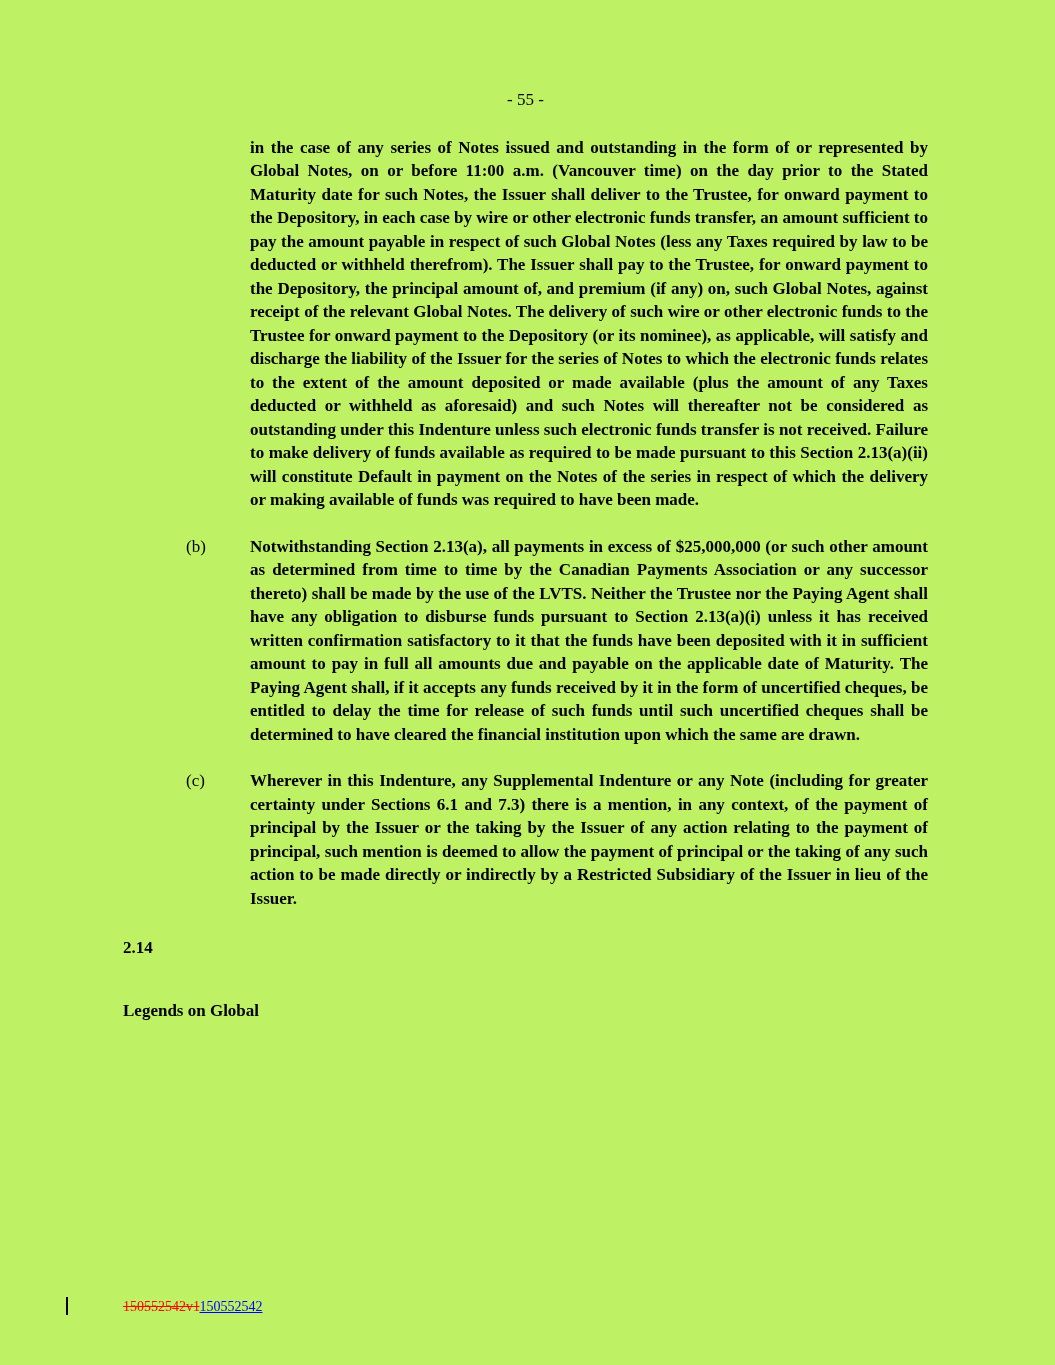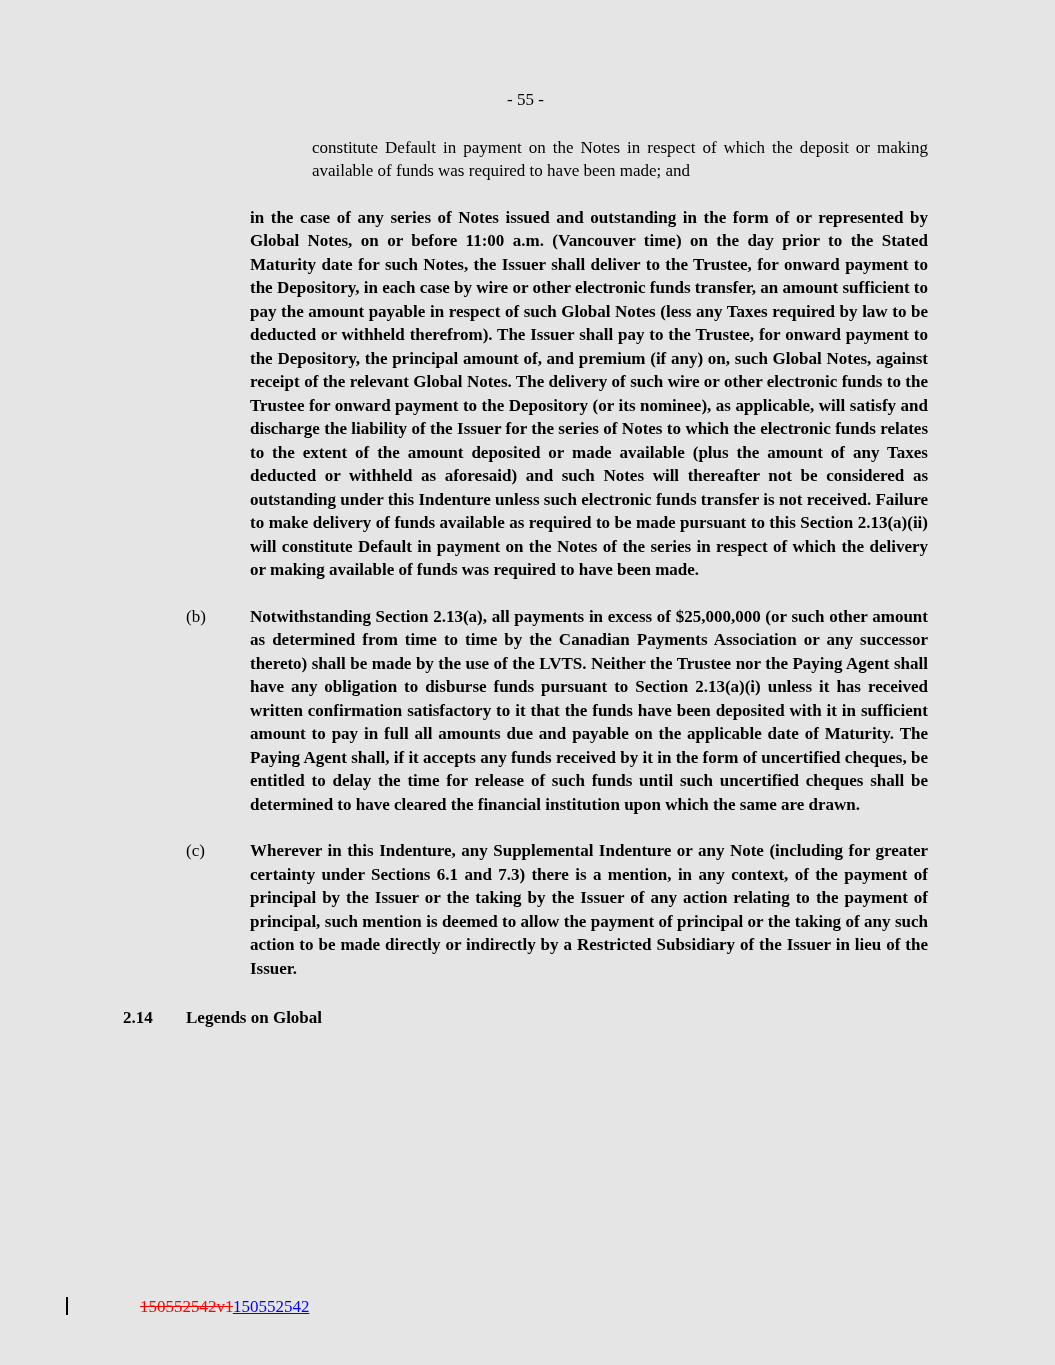--- a/index.html
+++ b/index.html
@@ -4,21 +4,21 @@
 <style>
   html, body {
     margin: 0;
     padding: 0;
     background: #ffffff;
   }
   .page {
     position: relative;
     width: 1055px;
     height: 1365px;
-    background: #e5e5e5;
+    background: #bef264;
     color: #000000;
     font-family: "Liberation Serif", serif;
     font-size: 17px;
     line-height: 23.5px;
     box-sizing: border-box;
     padding: 88px 127px 0 123px;
     overflow: hidden;
   }
   .page-number {
     text-align: center;
@@ -47,57 +47,57 @@
   .indent-1 {
     margin-left: 63px;
   }
   .indent-1 > .label {
     flex: 0 0 64px;
   }
   .heading {
     display: flex;
     font-weight: bold;
     margin-top: 26px;
+    flex-direction: column;
   }
   .heading .hnum {
     flex: 0 0 63px;
   }
   .change-bar {
     position: absolute;
     left: 66px;
     top: 1297px;
     width: 2px;
     height: 18px;
     background: #000000;
   }
   .footer-text {
     position: absolute;
-    left: 140px;
+    left: 123px;
     top: 1298px;
-    font-size: 17px;
+    font-size: 14px;
     line-height: 17px;
     font-family: "Liberation Serif", serif;
   }
   .del {
     color: #ff0000;
     text-decoration: line-through;
   }
   .ins {
     color: #0000ff;
     text-decoration: underline;
   }
 </style>
 </head>
 <body>
 
 <div class="page">
 
   <div class="page-number">- 55 -</div>
 
-  <div class="cont">constitute Default in payment on the Notes in respect of which the deposit or making available of funds was required to have been made; and</div>
 
   <div class="para indent-2">
     <div class="ptext">in the case of any series of Notes issued and outstanding in the form of or represented by Global Notes, on or before 11:00 a.m. (Vancouver time) on the day prior to the Stated Maturity date for such Notes, the Issuer shall deliver to the Trustee, for onward payment to the Depository, in each case by wire or other electronic funds transfer, an amount sufficient to pay the amount payable in respect of such Global Notes (less any Taxes required by law to be deducted or withheld therefrom). The Issuer shall pay to the Trustee, for onward payment to the Depository, the principal amount of, and premium (if any) on, such Global Notes, against receipt of the relevant Global Notes. The delivery of such wire or other electronic funds to the Trustee for onward payment to the Depository (or its nominee), as applicable, will satisfy and discharge the liability of the Issuer for the series of Notes to which the electronic funds relates to the extent of the amount deposited or made available (plus the amount of any Taxes deducted or withheld as aforesaid) and such Notes will thereafter not be considered as outstanding under this Indenture unless such electronic funds transfer is not received. Failure to make delivery of funds available as required to be made pursuant to this Section 2.13(a)(ii) will constitute Default in payment on the Notes of the series in respect of which the delivery or making available of funds was required to have been made.</div>
   </div>
 
   <div class="para indent-1">
     <span class="label">(b)</span>
     <div class="ptext">Notwithstanding Section 2.13(a), all payments in excess of $25,000,000 (or such other amount as determined from time to time by the Canadian Payments Association or any successor thereto) shall be made by the use of the LVTS. Neither the Trustee nor the Paying Agent shall have any obligation to disburse funds pursuant to Section 2.13(a)(i) unless it has received written confirmation satisfactory to it that the funds have been deposited with it in sufficient amount to pay in full all amounts due and payable on the applicable date of Maturity. The Paying Agent shall, if it accepts any funds received by it in the form of uncertified cheques, be entitled to delay the time for release of such funds until such uncertified cheques shall be determined to have cleared the financial institution upon which the same are drawn.</div>
   </div>
 

